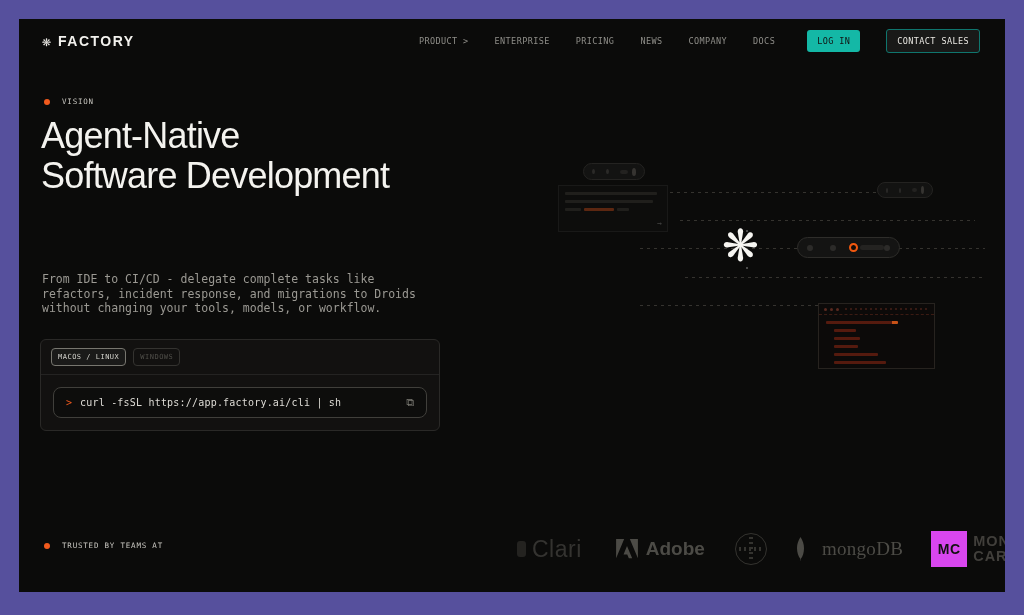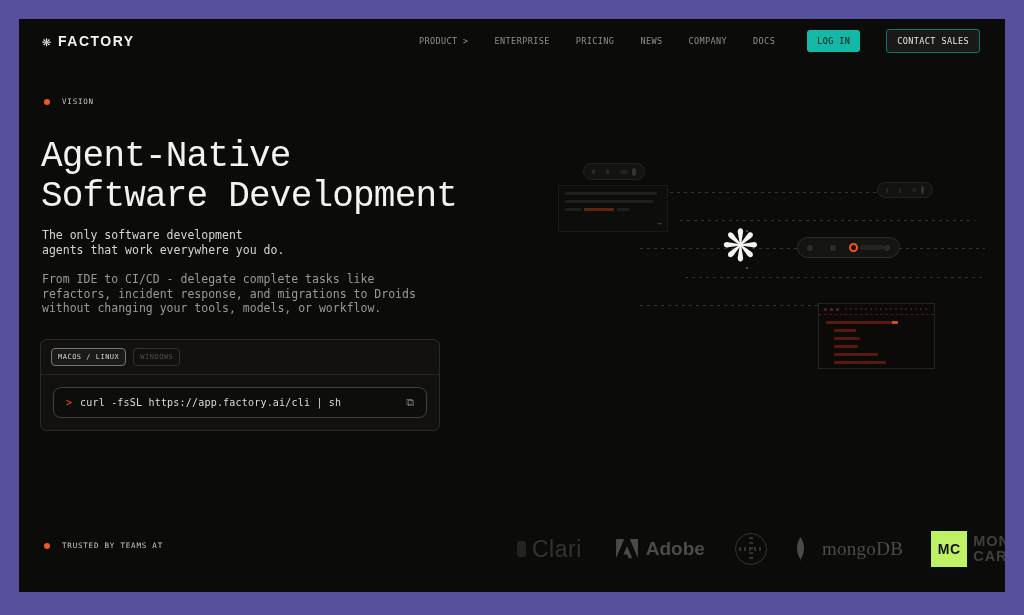--- a/index.html
+++ b/index.html
@@ -20,22 +20,22 @@
   .nav { margin-left:auto; display:flex; align-items:center; gap:26px; }
   .nav-item { font-size:8.5px; letter-spacing:0.4px; color:#8f8e89; cursor:pointer; white-space:nowrap; }
   .btn { font-size:8.5px; letter-spacing:0.4px; padding:6px 10px; border-radius:3px; cursor:pointer; white-space:nowrap; }
   .btn-login { background:#14b8a6; color:#121211; margin-left:6px; }
   .btn-contact { background:#191918; color:#e8e6e1; border:1px solid #0f766e; }
   
   .eyebrow { position:absolute; left:25px; top:78px; display:flex; align-items:center; gap:12px; }
   .dot { width:6px; height:6px; border-radius:50%; background:#f25a1d; }
   .eyebrow-text { font-size:7.5px; letter-spacing:0.8px; color:#c9c7c1; }
   .title {
-    position:absolute; left:22px; top:118px;
-    font-family:Liberation Mono, monospace; font-weight:500;
+    position:absolute; left:22px; top:97px;
+    font-family:Liberation Sans, sans-serif; font-weight:500;
     font-size:36px; line-height:40px; letter-spacing:-0.8px; color:#f4f3ef;
   }
   .subtitle {
     position:absolute; left:23px; top:209px;
     font-size:11.5px; line-height:14.5px; color:#d6d4ce; white-space:pre-line;
   }
   .description {
     position:absolute; left:23px; top:253px;
     font-size:11.5px; line-height:14.5px; color:#9b9993; white-space:pre-line;
   }
@@ -104,21 +104,21 @@
   .adobe-text { font-family:"Liberation Sans","DejaVu Sans",sans-serif; font-weight:bold; font-size:19px; color:#4c4b46; }
   .bayer { margin-left:30px; }
   .bayer-circle { position:relative; width:32px; height:32px; border:1.5px solid #34332f; border-radius:50%; }
   .bayer-circle .bx { position:absolute; left:50%; top:3px; bottom:3px; width:4px; transform:translateX(-50%);
     background:repeating-linear-gradient(180deg,#34332f 0 2px, transparent 2px 5px); }
   .bayer-circle .by { position:absolute; top:50%; left:3px; right:3px; height:4px; transform:translateY(-50%);
     background:repeating-linear-gradient(90deg,#34332f 0 2px, transparent 2px 5px); }
   .mongo { margin-left:28px; gap:16px; }
   .mongo-text { font-family:"Liberation Serif","DejaVu Serif",serif; font-size:19px; color:#4c4b46; letter-spacing:0.3px; }
   .mc { margin-left:28px; gap:6px; }
-  .mc-badge { width:36px; height:36px; background:#bef264; color:#121110;
+  .mc-badge { width:36px; height:36px; background:#d946ef; color:#121110;
     font-family:"Liberation Sans","DejaVu Sans",sans-serif; font-weight:bold; font-size:14px;
     display:flex; align-items:center; justify-content:center; letter-spacing:0.5px; }
   .mc-text { font-family:"Liberation Sans","DejaVu Sans",sans-serif; font-weight:bold; font-size:14.5px;
     line-height:15px; color:#413f3b; letter-spacing:1px; }
 </style>
 </head>
 <body>
 
 <div class="page">
 
@@ -140,22 +140,20 @@
   </div>
 
   <div class="eyebrow">
     <span class="dot"></span>
     <span class="eyebrow-text">VISION</span>
   </div>
   <h1 class="title">
     <span>Agent-Native</span><br>
     <span>Software Development</span>
   </h1>
-  <p class="subtitle">The only software development
-agents that work everywhere you do.</p>
   <p class="description">From IDE to CI/CD - delegate complete tasks like
 refactors, incident response, and migrations to Droids
 without changing your tools, models, or workflow.</p>
 
   <div class="card">
     <div class="card-tabs">
       <span class="tab tab-active">MACOS / LINUX</span>
       <span class="tab tab-inactive">WINDOWS</span>
     </div>
     <div class="cmd-row">

